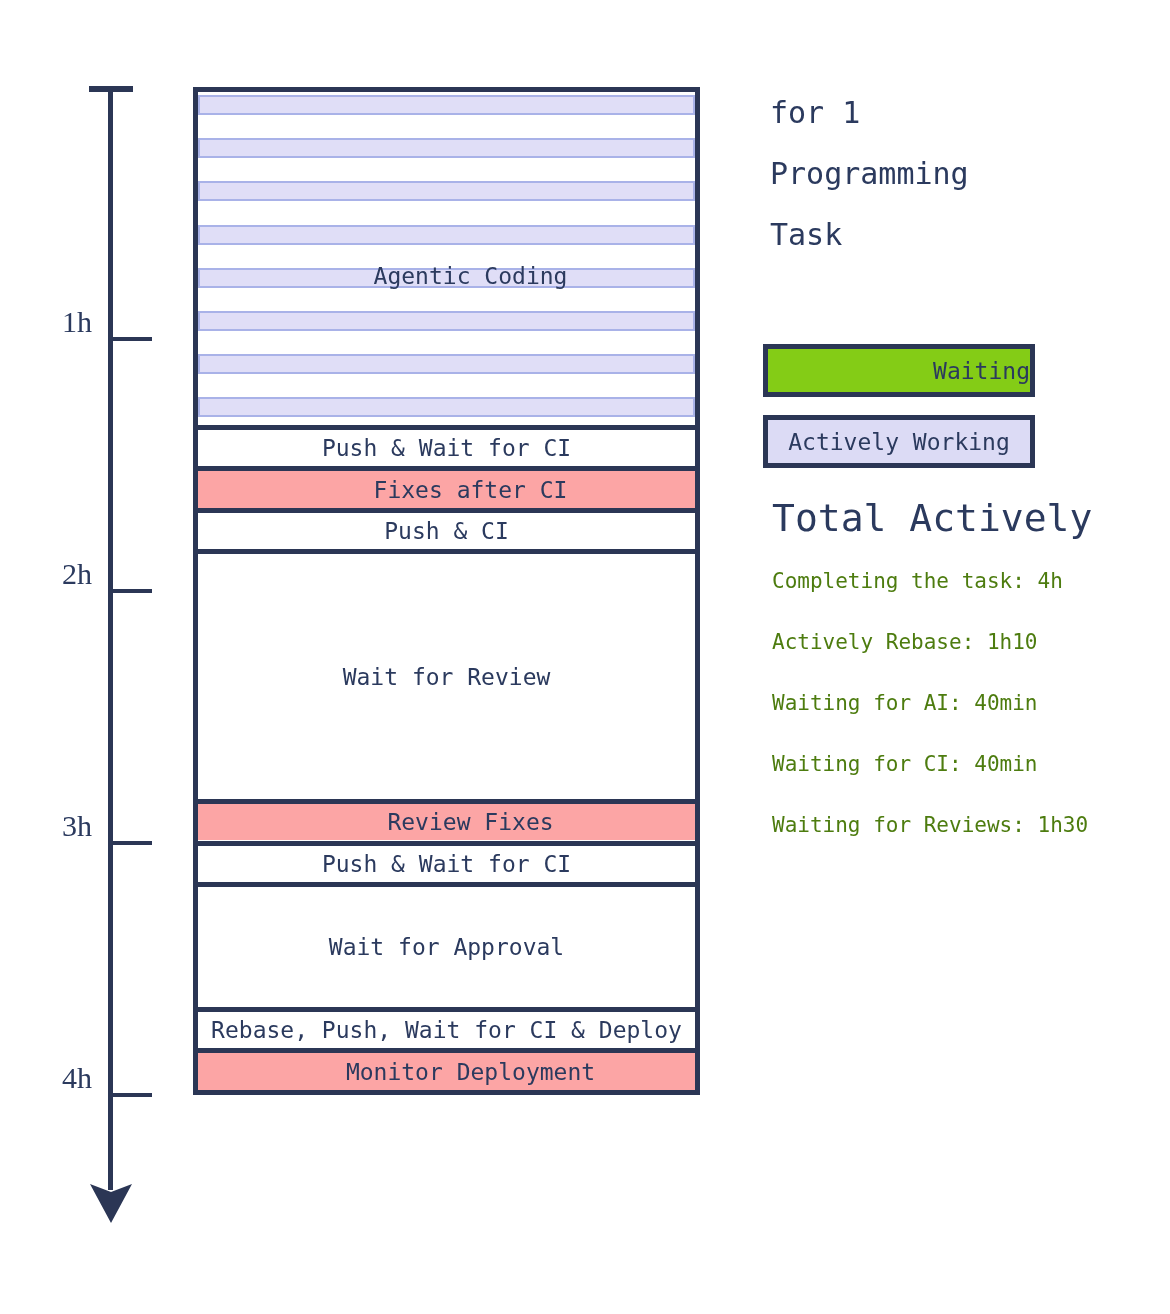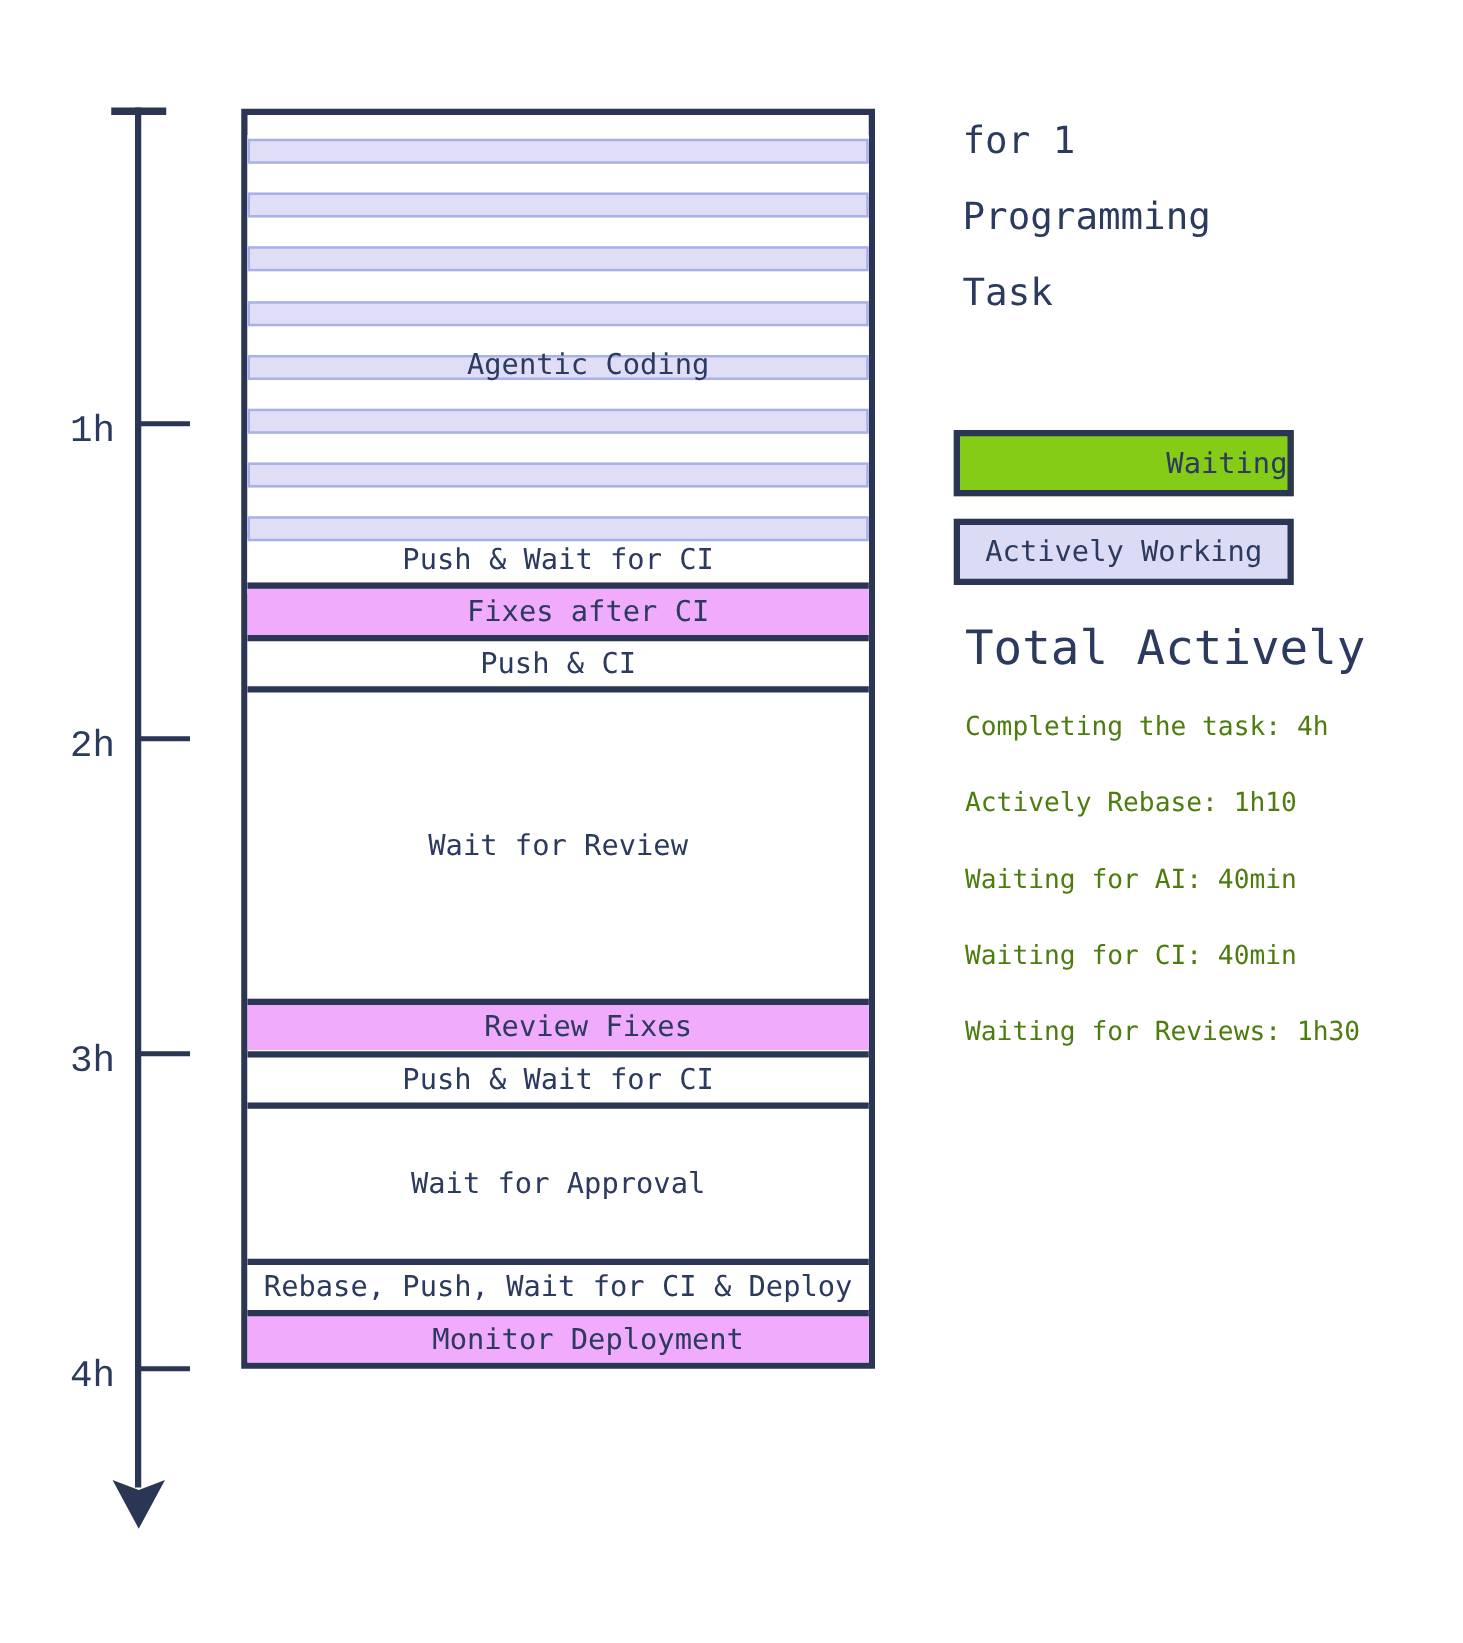--- a/index.html
+++ b/index.html
@@ -11,36 +11,36 @@
     color:#2b3a5e;
     overflow:hidden;
   }
   
   .axis-cap{position:absolute;left:89px;top:86px;width:44px;height:6px;background:#2b3655;}
   .axis-line{position:absolute;left:108px;top:86px;width:5px;height:1104px;background:#2b3655;}
   .axis-arrow{position:absolute;left:85px;top:1180px;}
   .axis-tick{position:absolute;left:110px;width:42px;height:4px;background:#2b3655;}
   .axis-label{
     position:absolute;left:20px;width:72px;height:34px;
-    text-align:right;font-family:Liberation Mono, monospace;
-    font-size:30px;line-height:34px;color:#2b3a5e;margin-top:24px;
+    text-align:right;font-family:Liberation Serif, serif;
+    font-size:30px;line-height:34px;color:#2b3a5e;
   }
   
   .timeline-box{
     position:absolute;left:193px;top:87px;width:507px;height:1008px;
     border:5px solid #2b3655;box-sizing:border-box;background:#ffffff;
   }
   .section{
     position:absolute;left:0;width:100%;box-sizing:border-box;
     border-top:5px solid #2b3655;
     display:flex;align-items:center;justify-content:center;
   }
   .section.first{border-top:none;}
   .section.waiting{background:#ffffff;}
-  .section.working{background:#f0abfc;padding-left:48px;}
+  .section.working{background:#fca5a5;padding-left:48px;}
   .section.agentic-striped{background:#ffffff;}
   .sec-label{
     position:relative;z-index:2;
     font-size:23px;color:#2b3a5e;white-space:nowrap;
   }
   .stripe{
     position:absolute;left:0;right:0;height:20px;
     background:#e0def7;border:2px solid #a9b2e8;box-sizing:border-box;z-index:1;
   }
   
@@ -80,21 +80,21 @@
       <div class="axis-label" style="top: 305px;">1h</div>
       <div class="axis-tick" style="top: 589px;"></div>
       <div class="axis-label" style="top: 557px;">2h</div>
       <div class="axis-tick" style="top: 841px;"></div>
       <div class="axis-label" style="top: 809px;">3h</div>
       <div class="axis-tick" style="top: 1093px;"></div>
       <div class="axis-label" style="top: 1061px;">4h</div>
     </div>
 
   <div class="timeline-box" id="timeline-box">
-      <div class="section agentic-striped first" style="top: 16px; height: 367px; padding-left: 48px;">
+      <div class="section agentic-striped first" style="top: 0px; height: 367px; padding-left: 48px;">
         <div class="stripe" style="top: 3px;"></div>
         <div class="stripe" style="top: 46.2px;"></div>
         <div class="stripe" style="top: 89.4px;"></div>
         <div class="stripe" style="top: 132.6px;"></div>
         <div class="stripe" style="top: 175.8px;"></div>
         <div class="stripe" style="top: 219px;"></div>
         <div class="stripe" style="top: 262.2px;"></div>
         <div class="stripe" style="top: 305.4px;"></div>
         <span class="sec-label">Agentic Coding</span>
       </div>

